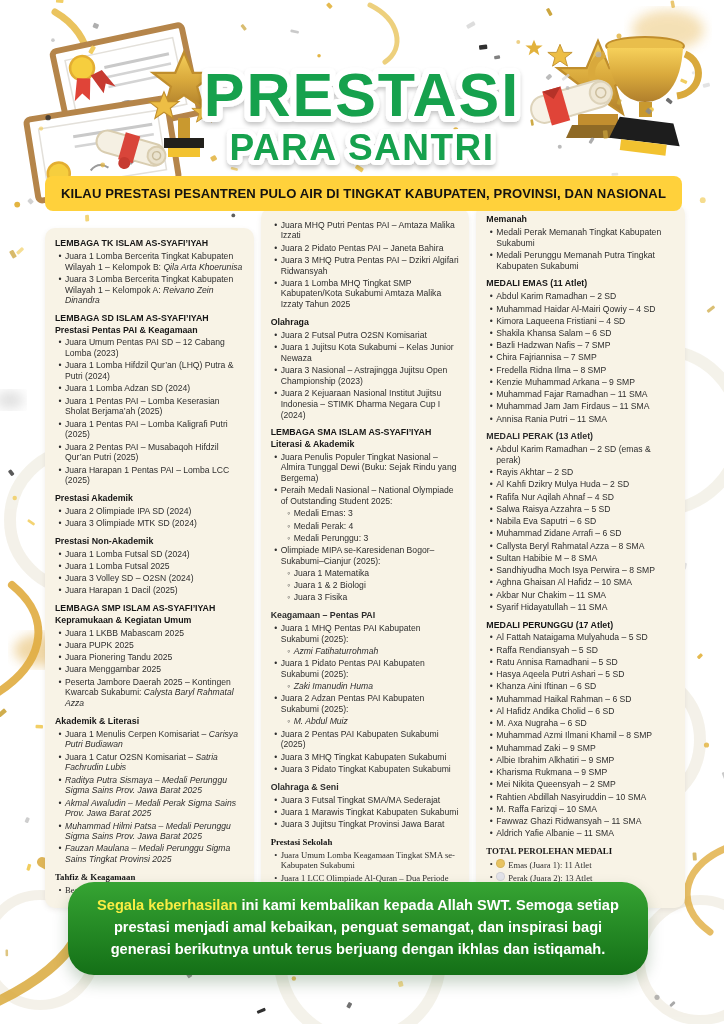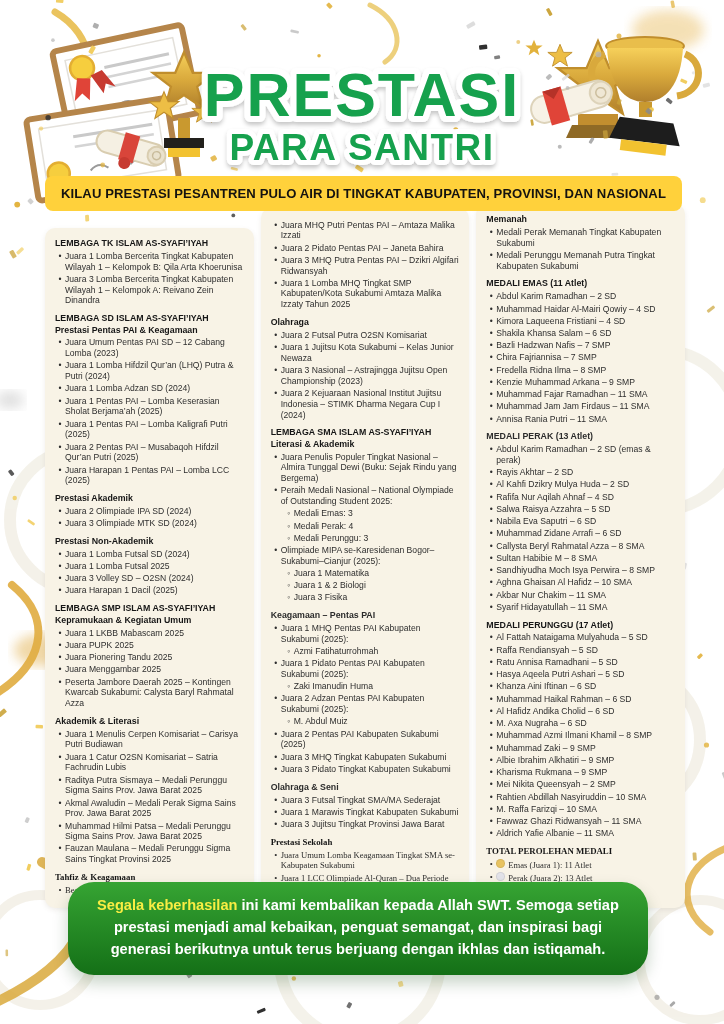--- a/index.html
+++ b/index.html
@@ -27,21 +27,21 @@
     min-width:0;
   }
   .section{margin-bottom:7px;}
   .section:last-child{margin-bottom:0;font-family:Liberation Serif, serif;}
   .heading{font-weight:bold;font-size:8.8px;line-height:1.3;color:#161616;}
   .heading.reg{font-weight:bold;color:#2c2c2c;}
   .li{display:flex;font-size:8.6px;line-height:1.25;color:#2e2e2e;margin-top:1.5px;}
   .li .blt{flex:none;width:10px;text-align:center;color:#2e2e2e;}
   .li.sub{padding-left:13px;}
   .li .txt{flex:1;min-width:0;}
-  .it{}
+  .it{font-style:italic;}
   .dot{display:inline-block;width:7px;height:7px;border-radius:50%;margin-right:3px;vertical-align:-0.5px;border:0.5px solid rgba(0,0,0,.08);}
   .footer{
     position:absolute;left:68px;right:76px;top:882px;z-index:3;
     background:linear-gradient(180deg,var(--footer-green-top,#36A433),var(--footer-green-bottom,#147017));
     border-radius:26px;padding:13px 24px 14px;
     text-align:center;color:#ffffff;font-weight:bold;font-size:14.6px;line-height:1.5;
     box-shadow:0 8px 16px rgba(0,60,0,.22);
   }
   .footer .hl{color:var(--footer-highlight,#F9ED43);}
 </style>

